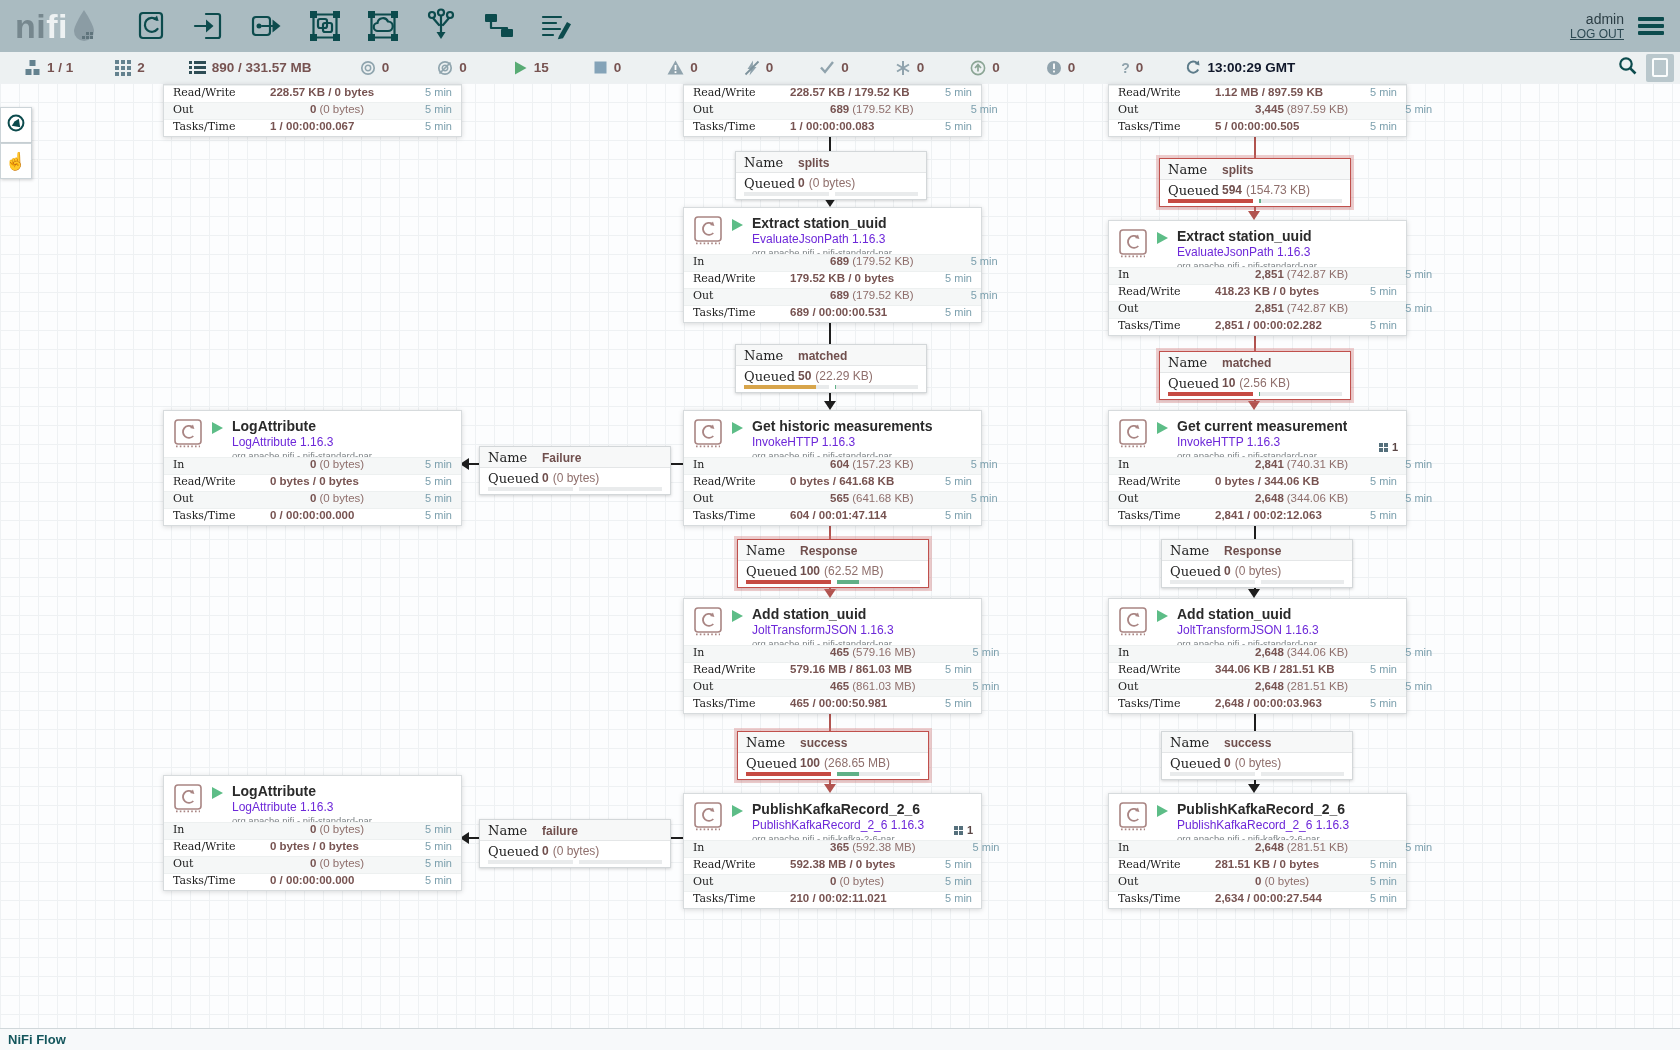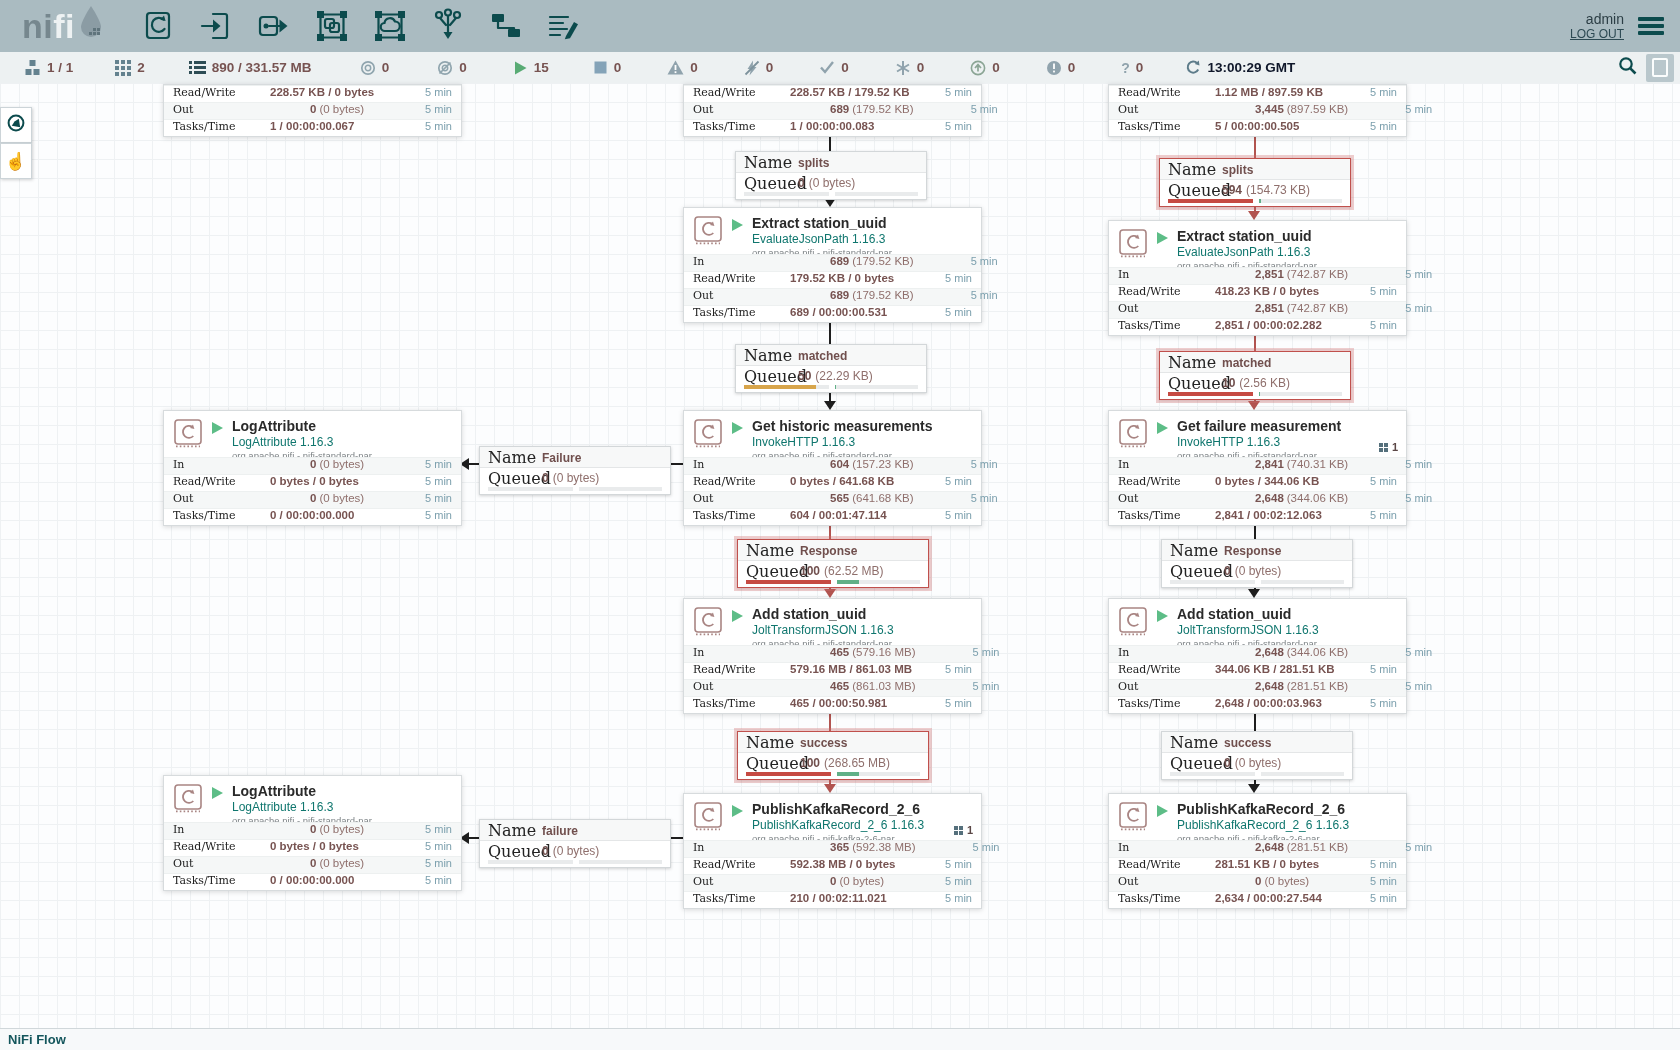--- a/index.html
+++ b/index.html
@@ -1,20 +1,20 @@
 <!DOCTYPE html>
 <html><head>
 <meta charset="utf-8">
 <style>
   html,body{margin:0;padding:0;width:1680px;height:1050px;overflow:hidden;
     font-family:"Liberation Sans",sans-serif;background:#fff;}
   
   .header{position:absolute;top:0;left:0;right:0;height:52px;background:#aabbc1;
     display:flex;align-items:center;}
-  .logo{display:flex;align-items:flex-start;margin-left:22px;}
+  .logo{display:flex;align-items:center;margin-left:15px;}
   .brand{font-weight:bold;font-size:34px;letter-spacing:.5px;line-height:52px;}
   .brand .g{color:#76878e;} .brand .w{color:#eef2f3;}
   .drop{margin-left:2px;margin-top:4px;}
   .toolbar{display:flex;gap:20px;margin-left:34px;align-items:center;}
   .ticon{width:38px;height:38px;display:flex;align-items:center;justify-content:center;cursor:pointer;}
   .ticon svg{stroke:#0c4b4d;fill:none;stroke-width:2.2px;stroke-linecap:round;stroke-linejoin:round;}
   .ticon svg .f{fill:#0c4b4d;stroke:none;}
   .user-area{margin-left:auto;text-align:right;margin-right:14px;}
   .user-name{font-size:14px;color:#2c3e45;}
   .logout{font-size:12px;color:#2d4a53;text-decoration:underline;cursor:pointer;}
@@ -49,41 +49,41 @@
   .ah.down.r{border-left:6px solid transparent;border-right:6px solid transparent;border-top:9px solid #b25450;}
   .ah.left.b{border-top:6px solid transparent;border-bottom:6px solid transparent;border-right:9px solid #1e1e1e;}
   
   .proc{position:absolute;width:297px;background:#fff;border:1px solid #d7dbdd;
     box-shadow:0 1px 5px rgba(0,0,0,.15);z-index:2;cursor:pointer;}
   .phead{position:relative;height:46px;padding:7px 9px 0 9px;box-sizing:border-box;display:flex;}
   .picon{width:30px;height:30px;flex:0 0 30px;}
   .prun{margin:3px 5px 0 8px;}
   .ptitles{margin-left:3px;overflow:hidden;}
   .pname{font-size:14px;font-weight:600;color:#2a2a2a;white-space:nowrap;}
-  .ptype{font-size:12px;color:#0f766e;margin-top:1px;white-space:nowrap;}
+  .ptype{font-size:12px;color:#6d28d9;margin-top:1px;white-space:nowrap;}
   .pbundle{font-size:9.5px;color:#7e8487;margin-top:1px;white-space:nowrap;}
   .pbadge{position:absolute;right:8px;top:30px;display:flex;align-items:center;gap:4px;
     font-size:11px;font-weight:bold;color:#5b4746;}
   .prow{display:flex;align-items:flex-start;height:16px;font-size:11.5px;
     padding:0 9px;border-top:1px solid #edf0f0;}
   .prow.odd{background:#f5f7f7;gap:40px;}
   .rl{width:97px;flex:0 0 97px;font-family:"DejaVu Serif",serif;color:#222;font-size:11px;}
   .rv{flex:1;color:#775351;white-space:nowrap;}
   .rv b{font-weight:bold;}
   .rv .sz{color:#8f6f6c;margin-left:3px;}
   .rm{width:44px;flex:0 0 44px;text-align:right;color:#7b9fad;font-size:11px;}
   
   .conn{position:absolute;width:190px;background:#fff;border:1px solid #d3d7d9;
     box-shadow:0 1px 3px rgba(0,0,0,.18);z-index:3;font-size:12px;cursor:pointer;}
   .conn.alert{border:1px solid #c0504c;
     box-shadow:0 0 0 3px rgba(208,110,110,.33),0 1px 3px rgba(0,0,0,.15);}
   .cr1{height:17px;padding:2px 8px 1px;background:#f7f8f8;border-bottom:1px solid #e4e6e7;
     display:flex;align-items:center;}
   .cr2{height:16px;padding:2px 8px 8px;display:flex;align-items:center;position:relative;}
-  .cl{font-family:"DejaVu Serif",serif;color:#232323;width:54px;flex:0 0 54px;font-size:16px;}
+  .cl{font-family:"DejaVu Serif",serif;color:#232323;width:54px;flex:0 0 54px;font-size:13px;}
   .crel,.cnum{font-weight:bold;color:#704f4d;}
   .csize{color:#8f6f6c;margin-left:4px;}
   .track{position:absolute;bottom:3px;height:4px;background:#e9ebec;overflow:hidden;}
   .t1{left:8px;width:85px;} .t2{left:99px;width:83px;}
   .track i{display:block;height:100%;width:0;}
   
   .footer{position:absolute;left:0;right:0;bottom:0;height:21px;background:#f7f9fa;
     border-top:1px solid #d0d7da;display:flex;align-items:center;}
   .crumb{font-size:13px;font-weight:bold;color:#14565c;padding-left:8px;cursor:pointer;}
 </style>
@@ -590,21 +590,21 @@
       <span class="picon"><svg width="30" height="30" viewBox="0 0 30 30">
             <rect x="2" y="2" width="26" height="24" rx="3" stroke="#a98583" stroke-width="1.6" fill="none"></rect>
             <path d="M19.5 9 A6 6 0 1 0 20.3 18" stroke="#a98583" stroke-width="1.8" fill="none"></path>
             <polygon points="20,6.5 21.4,11 17,10" fill="#a98583"></polygon>
             <line x1="3" y1="28.4" x2="27" y2="28.4" stroke="#a98583" stroke-width="1.6" stroke-dasharray="1.6,2.2"></line>
           </svg></span>
       <span class="prun"><svg width="13" height="14" viewBox="0 0 13 14">
             <polygon points="1,1 12,7 1,13" fill="#5dbd87"></polygon>
           </svg></span>
       <div class="ptitles">
-        <div class="pname">Get failure measurement</div>
+        <div class="pname">Get current measurement</div>
         <div class="ptype">InvokeHTTP 1.16.3</div>
         <div class="pbundle">org.apache.nifi - nifi-standard-nar</div>
       </div>
       <span class="pbadge">
           <svg width="9" height="9" viewBox="0 0 9 9" fill="#55707c">
             <rect x="0" y="0" width="4" height="4"></rect>
             <rect x="5" y="0" width="4" height="4"></rect>
             <rect x="0" y="5" width="4" height="4"></rect>
             <rect x="5" y="5" width="4" height="4"></rect>
           </svg>

